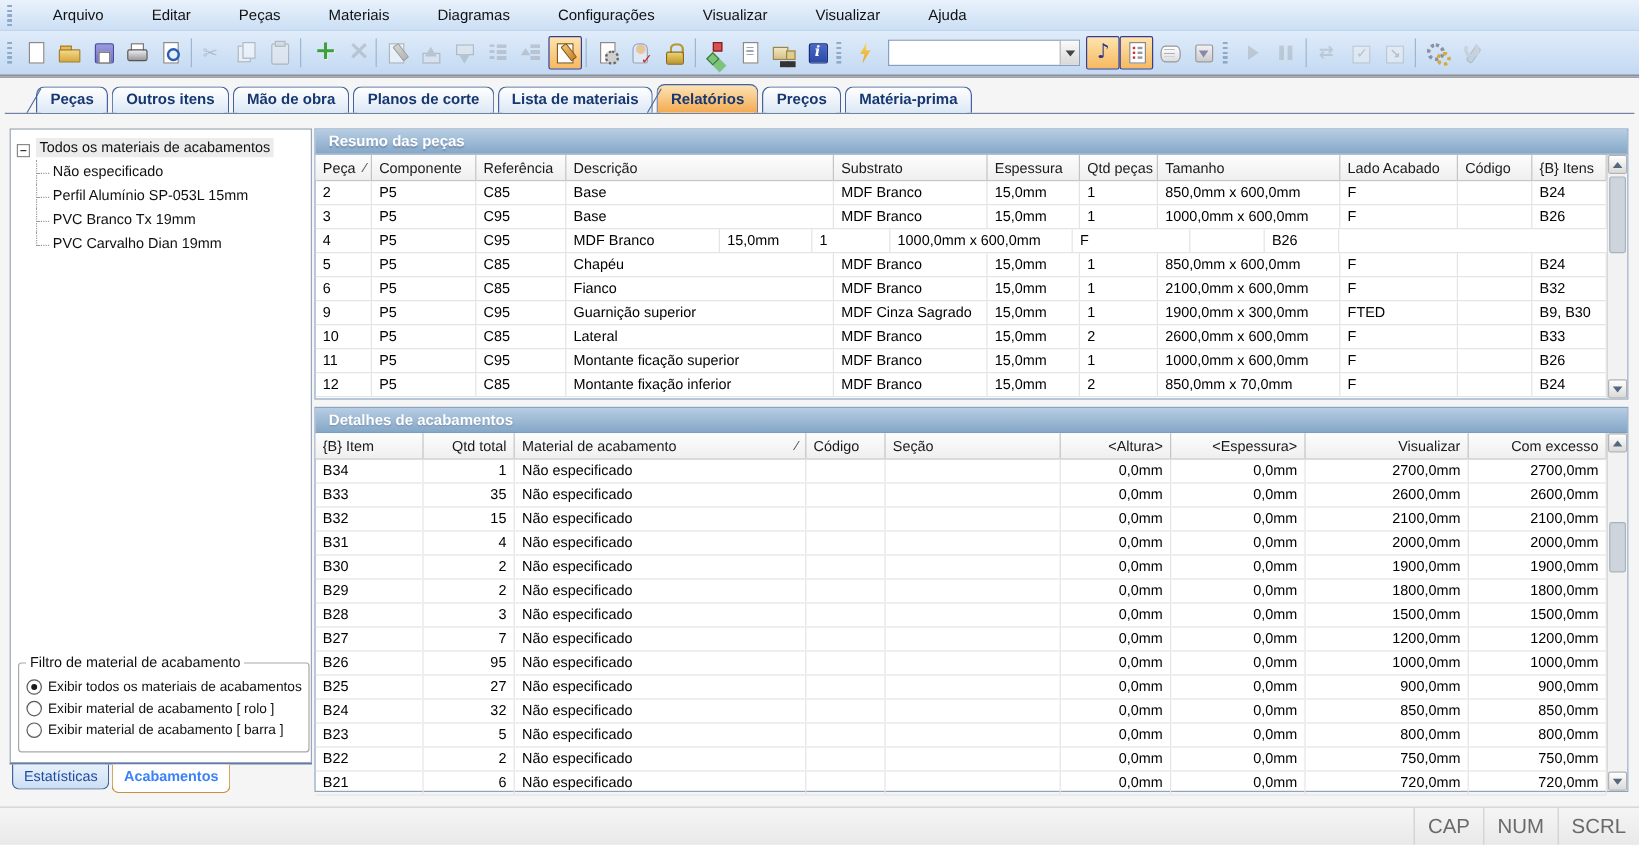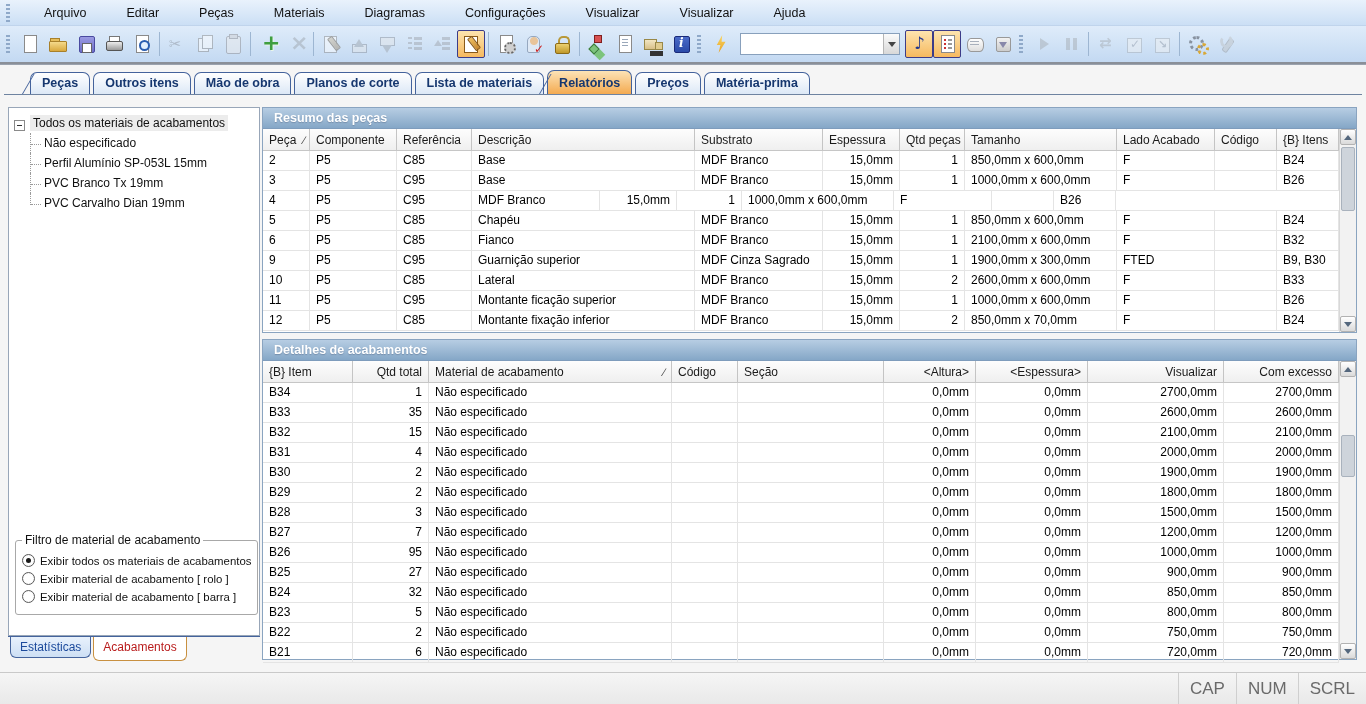--- a/index.html
+++ b/index.html
@@ -100,46 +100,46 @@
   .tree{flex:1;padding:7px 5px;font-size:12px;color:#101010;overflow:hidden}
   .node-root{display:flex;align-items:flex-end;gap:5px}
   .expander{width:11px;height:11px;border:1px solid #8a8a8a;background:#fff;position:relative;flex:none}
   .expander::before{content:"";position:absolute;left:2px;top:4px;width:5px;height:1px;background:#333}
   .root-label{padding:1px 3px;background:#ececec}
   .children{margin-left:14px;margin-top:2px}
   .tnode{position:relative;padding:3px 0 3px 16px;white-space:nowrap}
   .tnode::before{content:"";position:absolute;left:2px;top:0;height:100%;border-left:1px dotted #9a9a9a}
   .tnode:last-child::before{height:12px}
   .tnode::after{content:"";position:absolute;left:3px;top:11px;width:10px;border-top:1px dotted #9a9a9a}
-  fieldset.filter{margin:4px 6px 20px;border:1px solid #a8a8a8;border-radius:3px;padding:2px 6px 6px}
+  fieldset.filter{margin:4px 6px 8px;border:1px solid #a8a8a8;border-radius:3px;padding:2px 6px 6px}
   fieldset.filter legend{font-size:12px;padding:0 3px;color:#111}
   .radio-row{display:flex;align-items:center;gap:5px;margin:5px 0;font-size:11.4px;color:#111;white-space:nowrap}
   .radio{width:13px;height:13px;flex:none;border:1px solid #5a5a5a;border-radius:50%;background:radial-gradient(#fff 55%,#dcdcdc);position:relative}
   .radio.sel::after{content:"";position:absolute;inset:3px;background:#1a1a1a;border-radius:50%}
   .btabs{height:26px;display:flex;align-items:flex-start;gap:2px;padding-left:2px;border-top:1px solid #44639c}
   .btab{height:21px;padding:3px 9px;font-size:12px;color:#1c4a9c;background:linear-gradient(#e8f1fc,#cddff4);border:1px solid #44639c;border-top:none;border-radius:0 0 6px 6px}
-  .btab.act{height:24px;background:#fff;border:1px solid #c89040;border-top:none;font-weight:normal;color:#b91c1c}
+  .btab.act{height:24px;background:#fff;border:1px solid #c89040;border-top:none;font-weight:bold;color:#3b82f6}
 
   
   .rightcol{position:absolute;left:262px;right:9px;top:42px;bottom:12px;display:flex;flex-direction:column;gap:6px}
   .grp{border:1px solid #8aa4c0;background:#fff;display:flex;flex-direction:column;min-height:0}
   .grp1{height:226px;flex:none}
   .grp2{flex:1}
   .grp-title{height:21px;flex:none;background:linear-gradient(#b7cde3,#85a7c7);color:#fff;font-weight:bold;font-size:12.5px;padding:3px 11px;border-bottom:1px solid #7e9cbc;text-shadow:0 1px 1px rgba(90,110,140,.5)}
   .grid{flex:1;display:flex;min-height:0}
   .colwrap{flex:1;min-width:0;display:flex;flex-direction:column}
   .hrow{display:flex;height:22px;flex:none;background:linear-gradient(#fdfdfd,#efefef);border-bottom:1px solid #c6c6c6;color:#1a1a1a}
   .hcell{display:flex;align-items:center;padding:0 6px;border-right:1px solid #c4c4c4;font-size:12px;white-space:nowrap;overflow:hidden}
   .hcell.sorted::after{content:"∕";color:#444;font-size:11px;margin-left:7px}
   .t2 .hcell.sorted{justify-content:space-between}
   .row{display:flex;height:20px;flex:none;border-bottom:1px solid #e4e4e4;color:#000}
   .cell{padding:2px 6px;border-right:1px solid #e4e4e4;font-size:12px;white-space:nowrap;overflow:hidden}
   .t1 .c0{width:47px}.t1 .c1{width:87px}.t1 .c2{width:75px}.t1 .c3{width:223px}.t1 .c4{width:128px}
   .t1 .c5{width:77px}.t1 .c6{width:65px}.t1 .c7{width:152px}.t1 .c8{width:98px}.t1 .c9{width:62px}.t1 .c10{width:62px}
-  .t1 .cell.c5,.t1 .cell.c6{text-align:right}
+  .t1 .cell.c5,.t1 .cell.c6{text-align:left}
   .t2 .c0{width:90px}.t2 .c1{width:76px}.t2 .c2{width:243px}.t2 .c3{width:66px}.t2 .c4{width:146px}
   .t2 .c5{width:92px}.t2 .c6{width:112px}.t2 .c7{width:136px}.t2 .c8{width:115px}
   .t2 .cell.c1,.t2 .cell.c5,.t2 .cell.c6,.t2 .cell.c7,.t2 .cell.c8{text-align:right}
   .t2 .hcell.c1,.t2 .hcell.c5,.t2 .hcell.c6,.t2 .hcell.c7,.t2 .hcell.c8{justify-content:flex-end}
 
   .vscroll{width:17px;flex:none;background:#f2f2f2;border-left:1px solid #d8d8d8;position:relative}
   .sbtn{position:absolute;left:0;width:16px;height:16px;background:linear-gradient(#ffffff,#dadada);border:1px solid #b2b2b2;border-radius:2px;display:flex;align-items:center;justify-content:center}
   .sbtn.up{top:0}.sbtn.down{bottom:0}
   .arr-up{width:0;height:0;border:4px solid transparent;border-bottom:5px solid #54677d;margin-top:-4px}
   .arr-dn{width:0;height:0;border:4px solid transparent;border-top:5px solid #54677d;margin-bottom:-4px}

